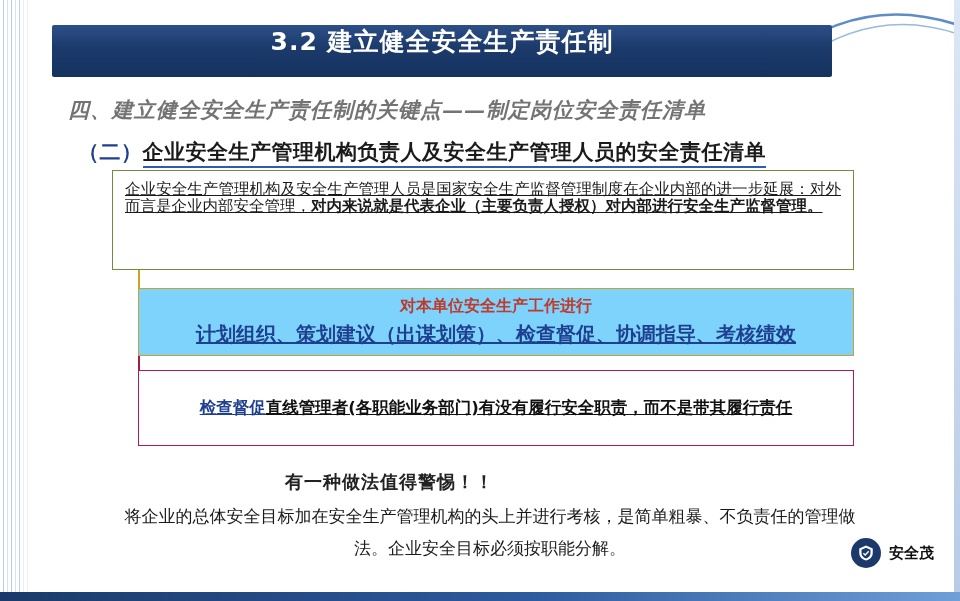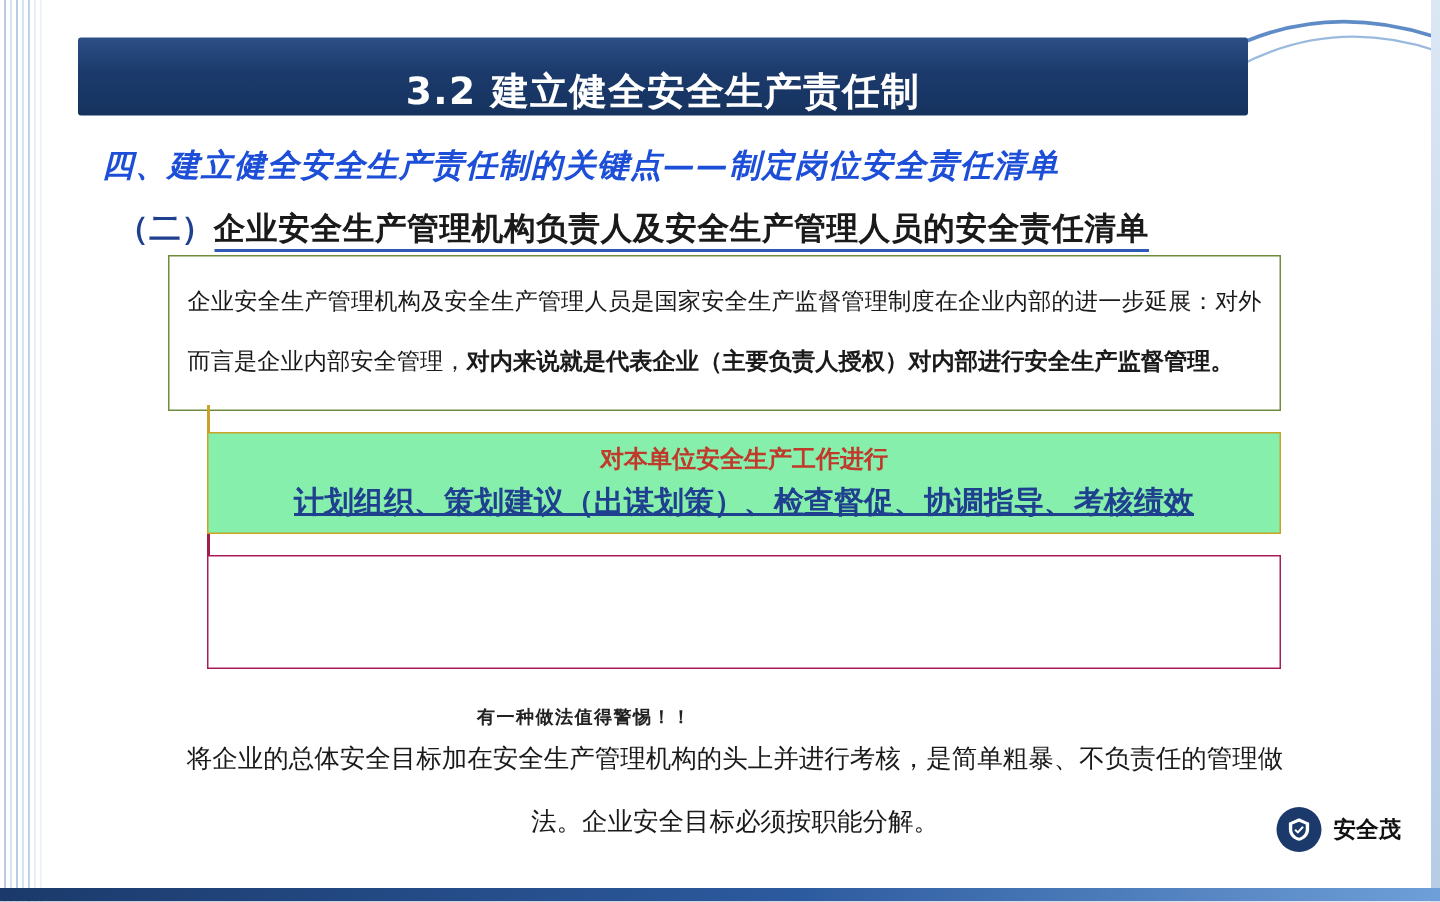--- a/index.html
+++ b/index.html
@@ -52,38 +52,38 @@
   
   .title-bar {
     position: absolute;
     left: 52px;
     top: 25px;
     width: 780px;
     height: 52px;
     background: linear-gradient(to bottom, #2c4f87 0%, #1b3a6b 45%, #16335f 100%);
     border-radius: 2px;
     display: flex;
-    align-items: flex-end;
+    align-items: flex-start;
     justify-content: center;
   }
   .title-bar .title-text {
     color: #ffffff;
     font-size: 25px;
     font-weight: bold;
     letter-spacing: 1px;
     font-family: "DejaVu Sans", "Liberation Sans", sans-serif;
   }
 
   
   .heading-red {
     position: absolute;
     left: 68px;
     top: 96px;
     width: 820px;
-    color: #1d4ed8;
+    color: #737373;
     font-size: 21px;
     font-weight: bold;
     letter-spacing: 1px;
     font-style: italic;
     font-family: "DejaVu Serif", "Liberation Serif", serif;
   }
   .heading-sub {
     position: absolute;
     left: 78px;
     top: 138px;
@@ -109,43 +109,44 @@
     width: 742px;
     min-height: 100px;
     border: 1px solid #6f8c3f;
     padding: 10px 12px 12px 12px;
     box-sizing: border-box;
     background: #ffffff;
   }
   .box-green p {
     margin: 0;
     font-size: 15.5px;
-    line-height: 40px;
+    line-height: 17px;
     color: #1a1a1a;
     text-align: justify;
     font-family: "DejaVu Sans", "Liberation Sans", sans-serif;
+    text-decoration: underline;
   }
   .box-green .bold-part {
     font-weight: bold;
   }
 
   
   .box-yellow {
     position: absolute;
     left: 138px;
     top: 288px;
     width: 716px;
     height: 68px;
     border: 1px solid #c9a227;
     box-sizing: border-box;
     display: flex;
     flex-direction: column;
     align-items: center;
     justify-content: center;
-    background: #86efac;
+    background: #7dd3fc;
   }
   .box-yellow .line1 {
     color: #c0392b;
     font-size: 16px;
     font-weight: bold;
     margin-bottom: 4px;
   }
   .box-yellow .line2 {
     color: #1f3f8f;
     font-size: 20px;
@@ -206,33 +207,33 @@
     text-decoration: underline;
   }
 
   
   .warn-line {
     position: absolute;
     left: 0;
     top: 470px;
     width: 779px;
     text-align: center;
-    font-size: 12px;
+    font-size: 18px;
     font-weight: bold;
     color: #222222;
     letter-spacing: 1px;
   }
   .tail-para {
     position: absolute;
     left: 120px;
-    top: 485px;
+    top: 500px;
     width: 740px;
     text-align: center;
     font-size: 17px;
-    line-height: 42px;
+    line-height: 32px;
     color: #1a1a1a;
   }
 
   
   .watermark {
     position: absolute;
     right: 18px;
     bottom: 29px;
     display: flex;
     align-items: center;
@@ -306,20 +307,23 @@
 <div class="arrow-connector"></div>
 
 <div class="box-yellow">
   <div class="line1">对本单位安全生产工作进行</div>
   <div class="line2">计划组织、策划建议（出谋划策）、检查督促、协调指导、考核绩效</div>
 </div>
 
 <div class="arrow-connector2"></div>
 
 <div class="box-magenta">
+  <div class="line2">
+    <span class="u-blue">检查督促</span><span class="u-black">直线管理者(各职能业务部门)有没有履行安全职责，而不是带其履行责任</span>
+  </div>
 </div>
 
 <div class="warn-line">有一种做法值得警惕！！</div>
 
 <div class="tail-para">将企业的总体安全目标加在安全生产管理机构的头上并进行考核，是简单粗暴、不负责任的管理做法。企业安全目标必须按职能分解。</div>
 
 <div class="watermark">
   <span class="logo">
     <svg width="18" height="18" viewBox="0 0 24 24">
       <path d="M12 2 L21 6 V12 C21 17 17 21 12 22 C7 21 3 17 3 12 V6 Z" fill="#ffffff"></path>

